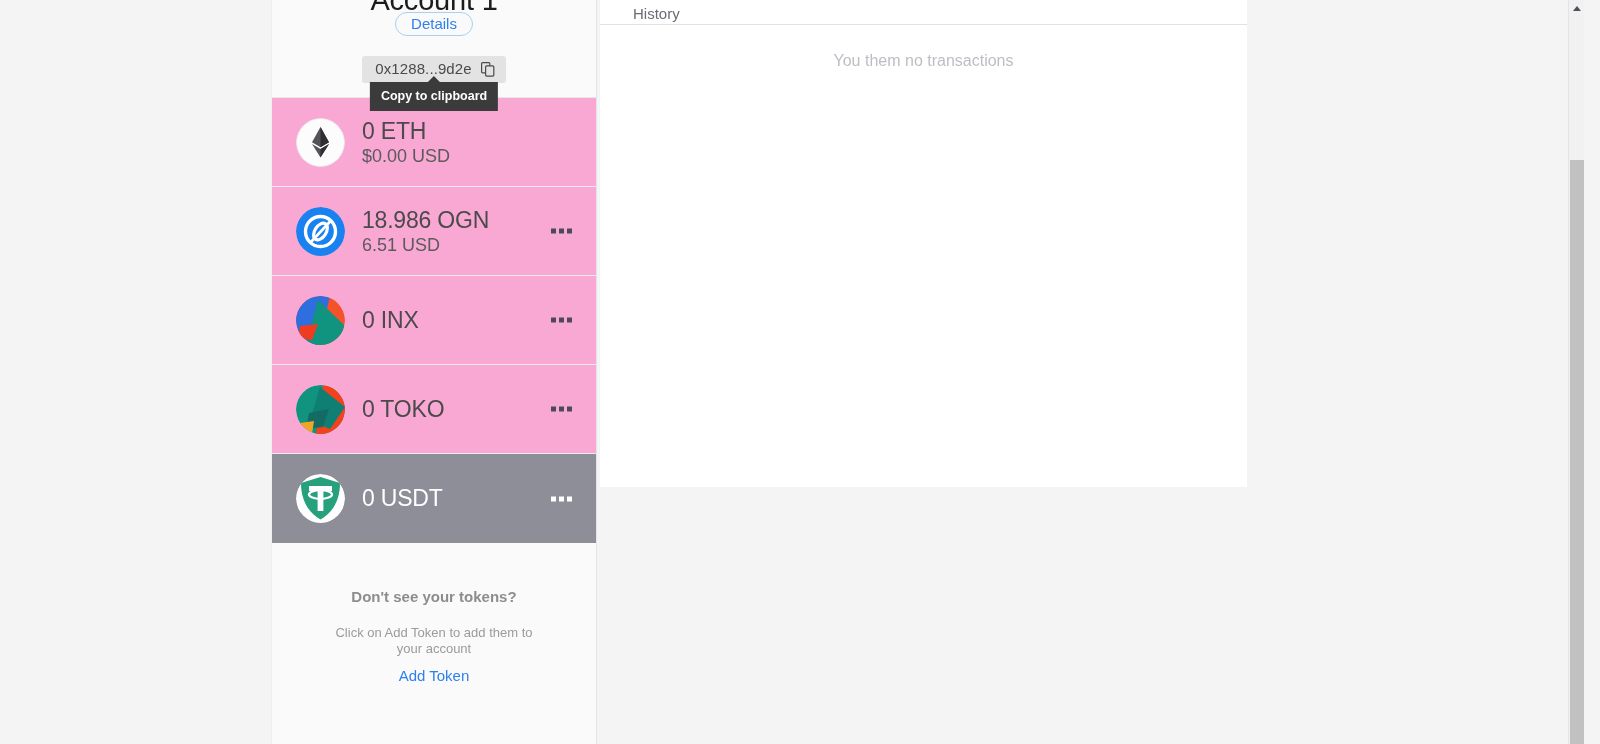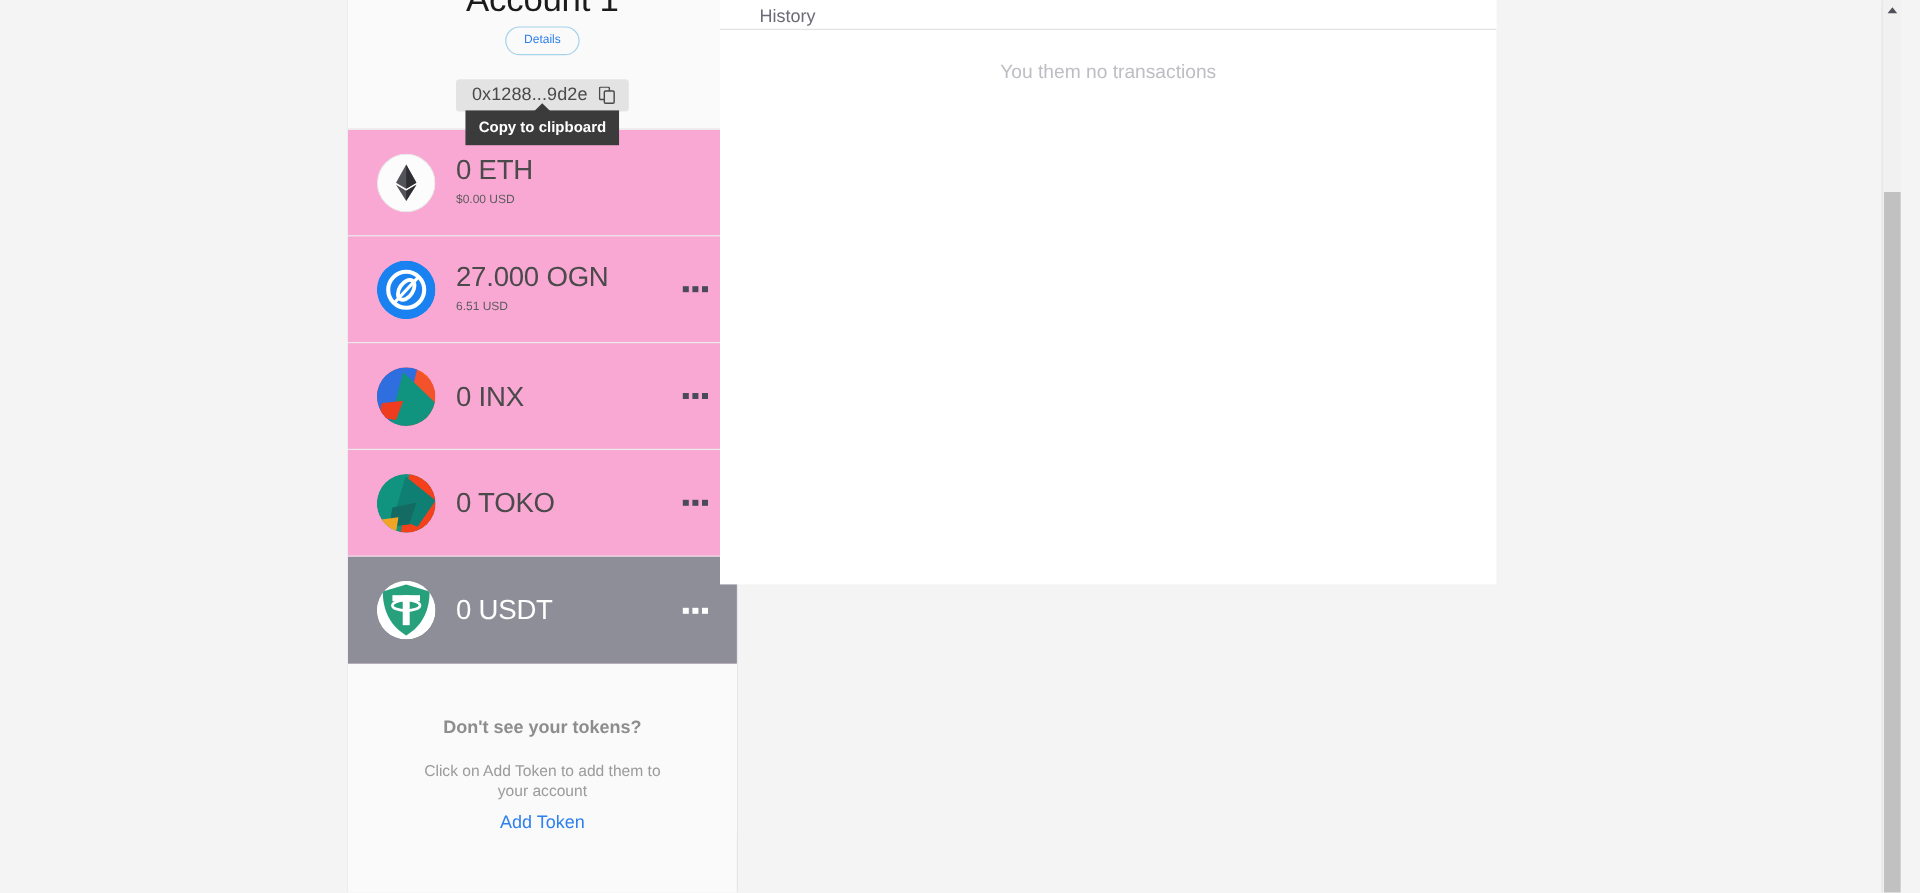--- a/index.html
+++ b/index.html
@@ -23,21 +23,21 @@
     left: 0; top: 0;
     width: 1584px;
     height: 744px;
     background: #f4f4f4;
     overflow: hidden;
   }
 
   
   #wallet-panel {
     position: absolute;
-    left: 289px;
+    left: 271px;
     top: 0;
     width: 326px;
     height: 744px;
     background: #fafafa;
     border-right: 1px solid #e5e5e5;
     border-left: 1px solid #ededed;
   }
 
   
   .account-header {
@@ -55,26 +55,26 @@
     color: #1b1b1b;
     font-weight: 400;
     margin-top: -14px;
     letter-spacing: -0.2px;
     height: 24px;
     overflow: hidden;
   }
 
   .details-btn {
     display: inline-block;
-    margin-top: 12px;
+    margin-top: 2px;
     padding: 4px 15px 5px 15px;
     border: 1px solid #a5d3ec;
     border-radius: 14px;
     color: #2f80ed;
-    font-size: 10px;
+    font-size: 15px;
     line-height: 13px;
     background: #fafafa;
     cursor: pointer;
   }
 
   .address-wrap {
     position: relative;
     margin-top: 20px;
     display: flex;
     justify-content: center;
@@ -165,21 +165,21 @@
     font-size: 23px;
     line-height: 27px;
     color: #4a4a4a;
     font-weight: 400;
     letter-spacing: -0.2px;
     white-space: nowrap;
   }
   .token-row.selected .token-amount { color: #ffffff; }
 
   .token-fiat {
-    font-size: 10px;
+    font-size: 18px;
     line-height: 19px;
     color: #5b5b5b;
     margin-top: 2px;
   }
 
   .token-menu {
     position: absolute;
     right: 22px;
     top: 50%;
     transform: translateY(-50%);
@@ -342,21 +342,21 @@
       <div class="token-row">
         <span class="token-icon">
           <svg viewBox="0 0 49 49">
             <circle cx="24.5" cy="24.5" r="24.5" fill="#1a82f0"></circle>
             <circle cx="24.5" cy="24.5" r="15" fill="none" stroke="#ffffff" stroke-width="3.4"></circle>
             <ellipse cx="24.5" cy="24.5" rx="5.6" ry="9.2" fill="none" stroke="#ffffff" stroke-width="3.2" transform="rotate(33 24.5 24.5)"></ellipse>
             <line x1="14.5" y1="35.5" x2="35" y2="13.5" stroke="#ffffff" stroke-width="2.6"></line>
           </svg>
         </span>
         <div class="token-texts">
-          <div class="token-amount">27.000 OGN</div>
+          <div class="token-amount">18.986 OGN</div>
           <div class="token-fiat">6.51 USD</div>
         </div>
         <div class="token-menu">
           <i></i>
             <i></i>
             <i></i>
         </div>
       </div>
 
       <div class="token-row">

